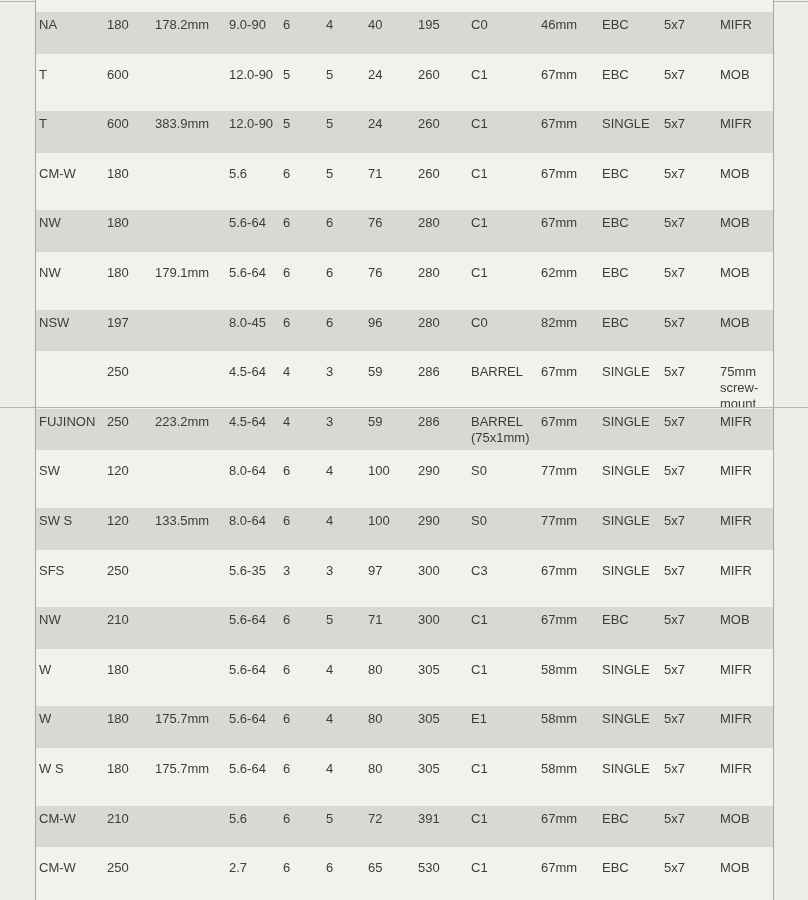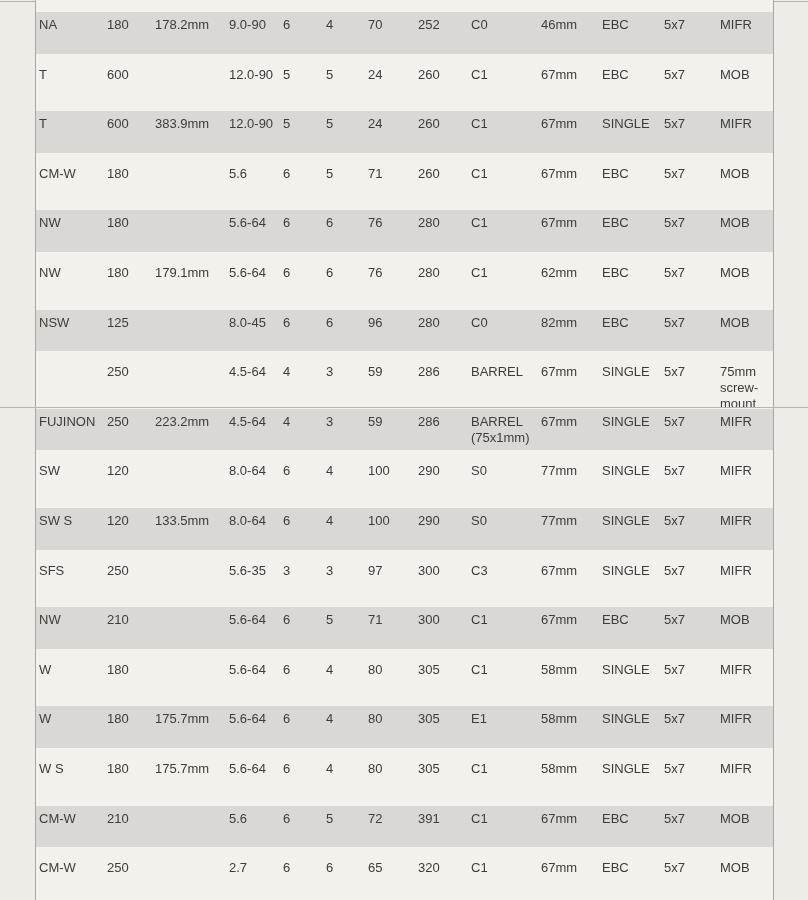--- a/index.html
+++ b/index.html
@@ -89,24 +89,24 @@
           <td>
             <div class="ci">9.0-90</div>
           </td>
           <td>
             <div class="ci">6</div>
           </td>
           <td>
             <div class="ci">4</div>
           </td>
           <td>
-            <div class="ci">70</div>
-          </td>
-          <td>
-            <div class="ci">252</div>
+            <div class="ci">40</div>
+          </td>
+          <td>
+            <div class="ci">195</div>
           </td>
           <td>
             <div class="ci">C0</div>
           </td>
           <td>
             <div class="ci">46mm</div>
           </td>
           <td>
             <div class="ci">EBC</div>
           </td>
@@ -320,21 +320,21 @@
           </td>
           <td>
             <div class="ci">MOB</div>
           </td>
         </tr>
         <tr>
           <td>
             <div class="ci">NSW</div>
           </td>
           <td>
-            <div class="ci">125</div>
+            <div class="ci">197</div>
           </td>
           <td>
             <div class="ci"></div>
           </td>
           <td>
             <div class="ci">8.0-45</div>
           </td>
           <td>
             <div class="ci">6</div>
           </td>
@@ -789,21 +789,21 @@
           <td>
             <div class="ci">6</div>
           </td>
           <td>
             <div class="ci">6</div>
           </td>
           <td>
             <div class="ci">65</div>
           </td>
           <td>
-            <div class="ci">320</div>
+            <div class="ci">530</div>
           </td>
           <td>
             <div class="ci">C1</div>
           </td>
           <td>
             <div class="ci">67mm</div>
           </td>
           <td>
             <div class="ci">EBC</div>
           </td>

